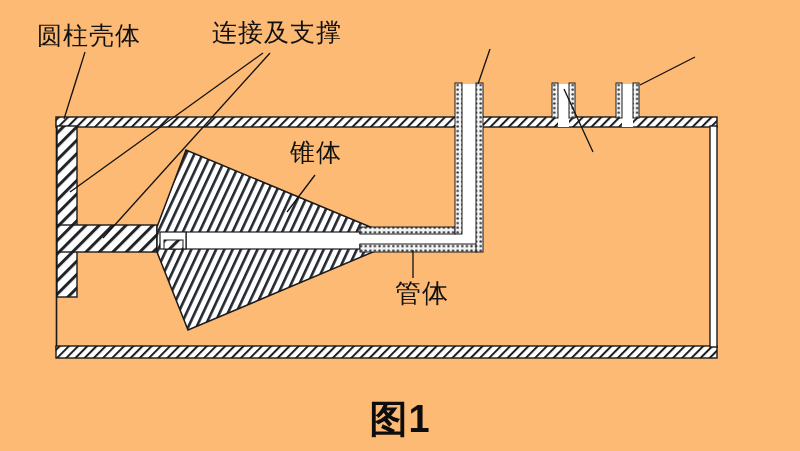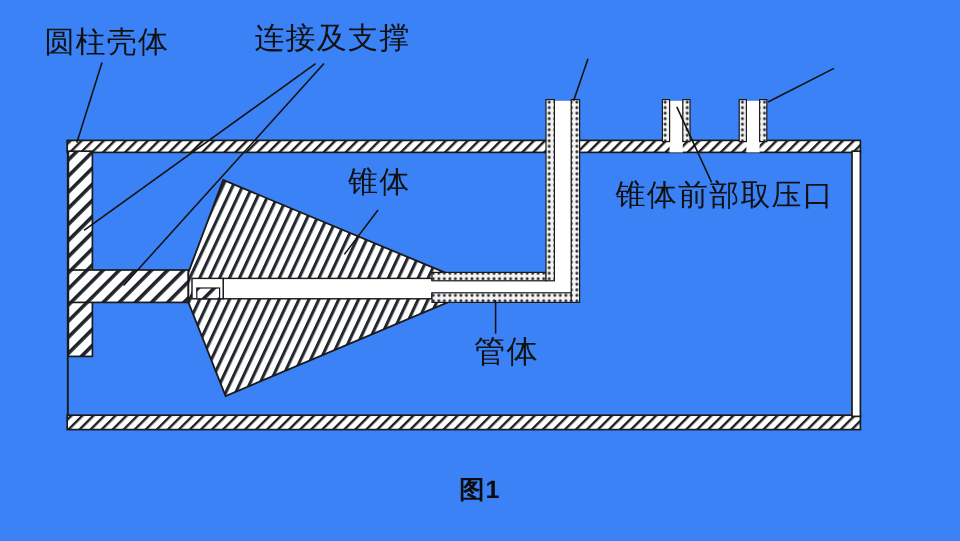--- a/index.html
+++ b/index.html
@@ -1,40 +1,40 @@
 <!DOCTYPE html>
 <html><head>
 <meta charset="utf-8">
 <style>
   html,body{margin:0;padding:0;background:#ffffff;}
   #canvas{
     position:relative;
     width:800px;height:451px;
-    background:#3b82f6;
+    background:#fdba74;
     overflow:hidden;
     font-family:"Liberation Serif","DejaVu Serif",serif;
   }
   #diagram-svg{position:absolute;left:0;top:0;width:800px;height:451px;}
   .lbl{
     position:absolute;
     white-space:nowrap;
     color:#111;
     font-size:25px;
     letter-spacing:1px;
     line-height:1.05;
     font-family:"Liberation Serif","DejaVu Serif",serif;
   }
   .lbl.small{font-size:26px;}
   #caption{
     position:absolute;
     left:0;top:394px;width:800px;
     display:flex;justify-content:center;align-items:flex-start;
     font-family:"Liberation Sans","DejaVu Sans",sans-serif;
     font-weight:bold;
-    font-size:21px;
+    font-size:38px;
     color:#0d0d0d;
     letter-spacing:1px;
   }
 </style>
 </head>
 <body>
 
 <div id="canvas">
 
   <svg id="diagram-svg" viewBox="0 0 800 451">
@@ -111,20 +111,19 @@
       <line x1="490" y1="49" x2="478" y2="84"></line>
       <line x1="695" y1="57" x2="640" y2="85"></line>
       <line x1="593" y1="152" x2="564" y2="89"></line>
       <line x1="413" y1="278" x2="413" y2="250"></line>
     </g>
   </svg>
 
   <div class="lbl" style="left:37px;top:23px">圆柱壳体</div>
   <div class="lbl" style="left:212px;top:20px">连接及支撑</div>
   <div class="lbl" style="left:290px;top:140px">锥体</div>
-  <div class="lbl" style="left:513px;top:151px">锥体前部取压口</div>
   <div class="lbl small" style="left:395px;top:280px">管体</div>
 
   <div id="caption">
     <span>图1</span>
   </div>
 
 </div>
 
 </body></html>

